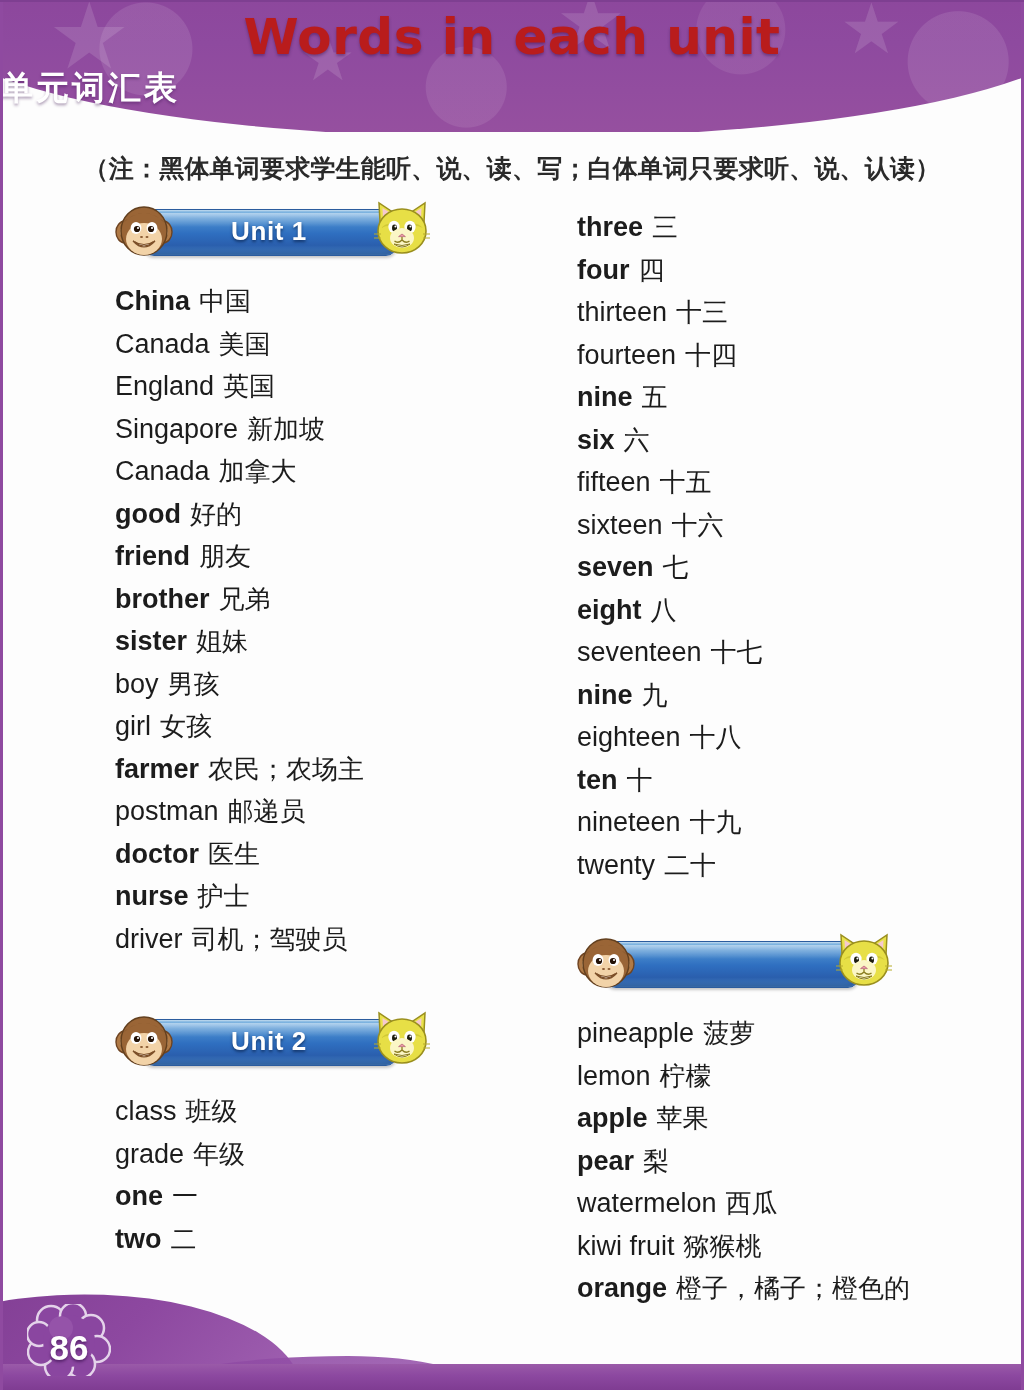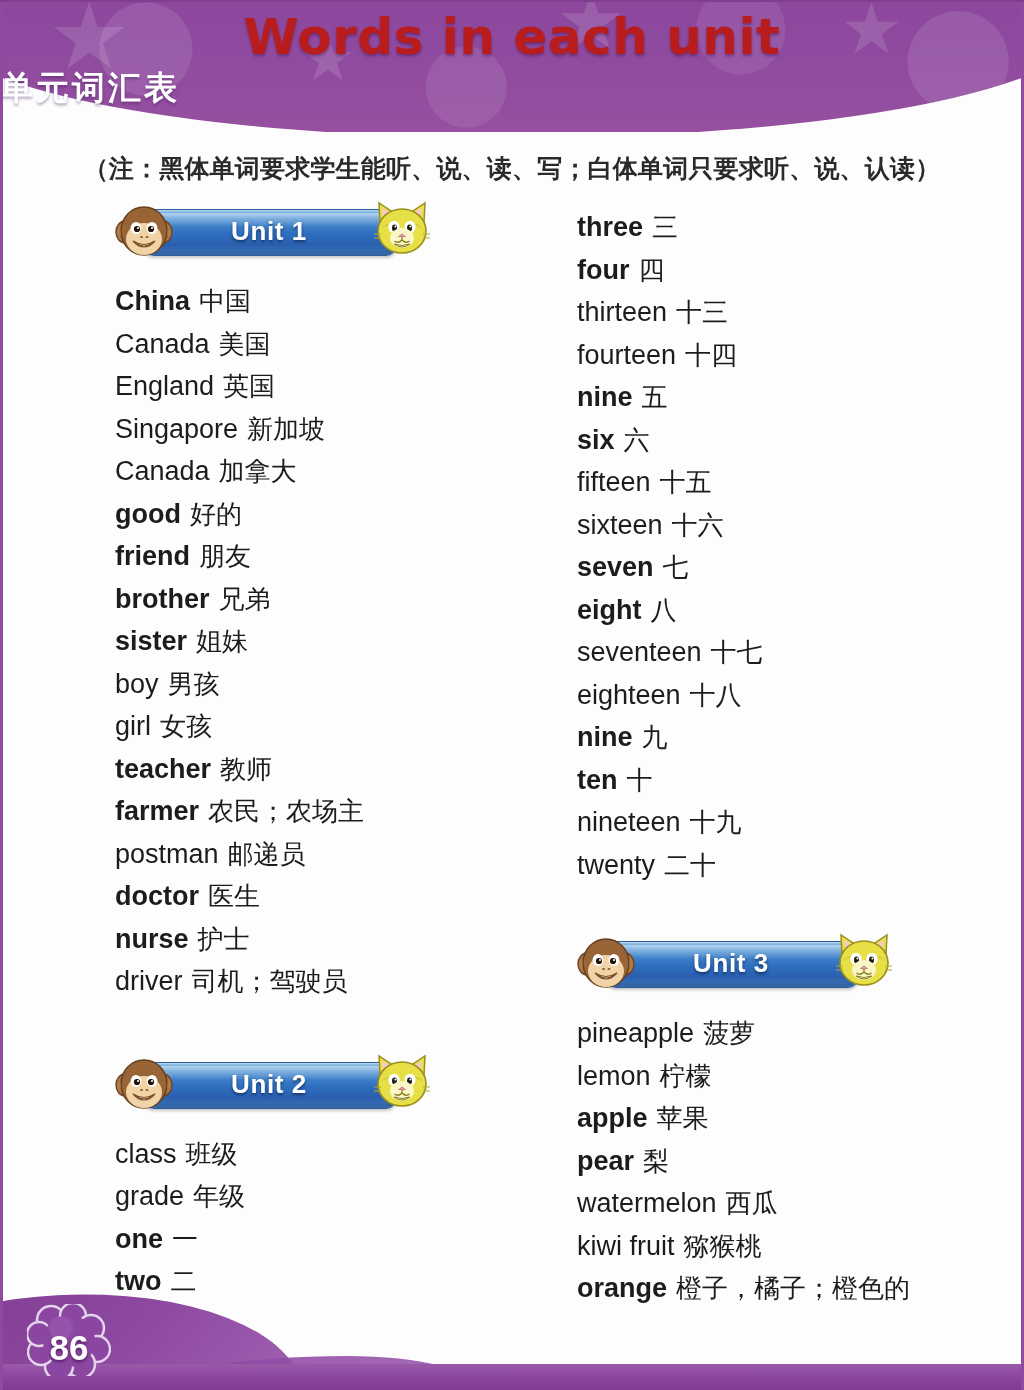--- a/index.html
+++ b/index.html
@@ -228,21 +228,20 @@
         <li class="word-row"><span class="w-en">Canada</span><span class="w-cn">美国</span></li>
         <li class="word-row"><span class="w-en">England</span><span class="w-cn">英国</span></li>
         <li class="word-row"><span class="w-en">Singapore</span><span class="w-cn">新加坡</span></li>
         <li class="word-row"><span class="w-en">Canada</span><span class="w-cn">加拿大</span></li>
         <li class="word-row"><span class="w-en bold">good</span><span class="w-cn">好的</span></li>
         <li class="word-row"><span class="w-en bold">friend</span><span class="w-cn">朋友</span></li>
         <li class="word-row"><span class="w-en bold">brother</span><span class="w-cn">兄弟</span></li>
         <li class="word-row"><span class="w-en bold">sister</span><span class="w-cn">姐妹</span></li>
         <li class="word-row"><span class="w-en">boy</span><span class="w-cn">男孩</span></li>
         <li class="word-row"><span class="w-en">girl</span><span class="w-cn">女孩</span></li>
-        <li class="word-row"><span class="w-en bold">teacher</span><span class="w-cn">教师</span></li>
         <li class="word-row"><span class="w-en bold">farmer</span><span class="w-cn">农民；农场主</span></li>
         <li class="word-row"><span class="w-en">postman</span><span class="w-cn">邮递员</span></li>
         <li class="word-row"><span class="w-en bold">doctor</span><span class="w-cn">医生</span></li>
         <li class="word-row"><span class="w-en bold">nurse</span><span class="w-cn">护士</span></li>
         <li class="word-row"><span class="w-en">driver</span><span class="w-cn">司机；驾驶员</span></li>
       </ul>
       <div class="gap-unit2"></div>
       <div class="unit-badge">
         <div class="badge-pill"></div>
         <div class="badge-label">Unit 2</div>
@@ -300,30 +299,29 @@
         <li class="word-row"><span class="w-en bold">four</span><span class="w-cn">四</span></li>
         <li class="word-row"><span class="w-en">thirteen</span><span class="w-cn">十三</span></li>
         <li class="word-row"><span class="w-en">fourteen</span><span class="w-cn">十四</span></li>
         <li class="word-row"><span class="w-en bold">nine</span><span class="w-cn">五</span></li>
         <li class="word-row"><span class="w-en bold">six</span><span class="w-cn">六</span></li>
         <li class="word-row"><span class="w-en">fifteen</span><span class="w-cn">十五</span></li>
         <li class="word-row"><span class="w-en">sixteen</span><span class="w-cn">十六</span></li>
         <li class="word-row"><span class="w-en bold">seven</span><span class="w-cn">七</span></li>
         <li class="word-row"><span class="w-en bold">eight</span><span class="w-cn">八</span></li>
         <li class="word-row"><span class="w-en">seventeen</span><span class="w-cn">十七</span></li>
+        <li class="word-row"><span class="w-en bold">nine</span><span class="w-cn">九</span></li>
         <li class="word-row"><span class="w-en">eighteen</span><span class="w-cn">十八</span></li>
-        <li class="word-row"><span class="w-en bold">nine</span><span class="w-cn">九</span></li>
         <li class="word-row"><span class="w-en bold">ten</span><span class="w-cn">十</span></li>
         <li class="word-row"><span class="w-en">nineteen</span><span class="w-cn">十九</span></li>
         <li class="word-row"><span class="w-en">twenty</span><span class="w-cn">二十</span></li>
       </ul>
       <div class="gap-unit3"></div>
       <div class="unit-badge">
         <div class="badge-pill"></div>
-        <div class="badge-label">Unit 3</div>
         <div class="monkey"><svg viewBox="0 0 62 56" width="62" height="56">
     <ellipse cx="12" cy="28" rx="9" ry="11" fill="#b07a46" stroke="#6f4422" stroke-width="1.4"></ellipse>
     <ellipse cx="50" cy="28" rx="9" ry="11" fill="#b07a46" stroke="#6f4422" stroke-width="1.4"></ellipse>
     <ellipse cx="12" cy="28" rx="5" ry="6.5" fill="#e4b98a"></ellipse>
     <ellipse cx="50" cy="28" rx="5" ry="6.5" fill="#e4b98a"></ellipse>
     <ellipse cx="31" cy="27" rx="23" ry="24" fill="#9a6536" stroke="#63401f" stroke-width="1.5"></ellipse>
     <path d="M9 20 Q31 -2 53 20 Q44 10 31 9 Q18 10 9 20Z" fill="#7a4e28"></path>
     <ellipse cx="31" cy="35" rx="18" ry="16" fill="#f2d3a8"></ellipse>
     <ellipse cx="23" cy="24" rx="5.4" ry="6" fill="#ffffff"></ellipse>
     <ellipse cx="39" cy="24" rx="5.4" ry="6" fill="#ffffff"></ellipse>

